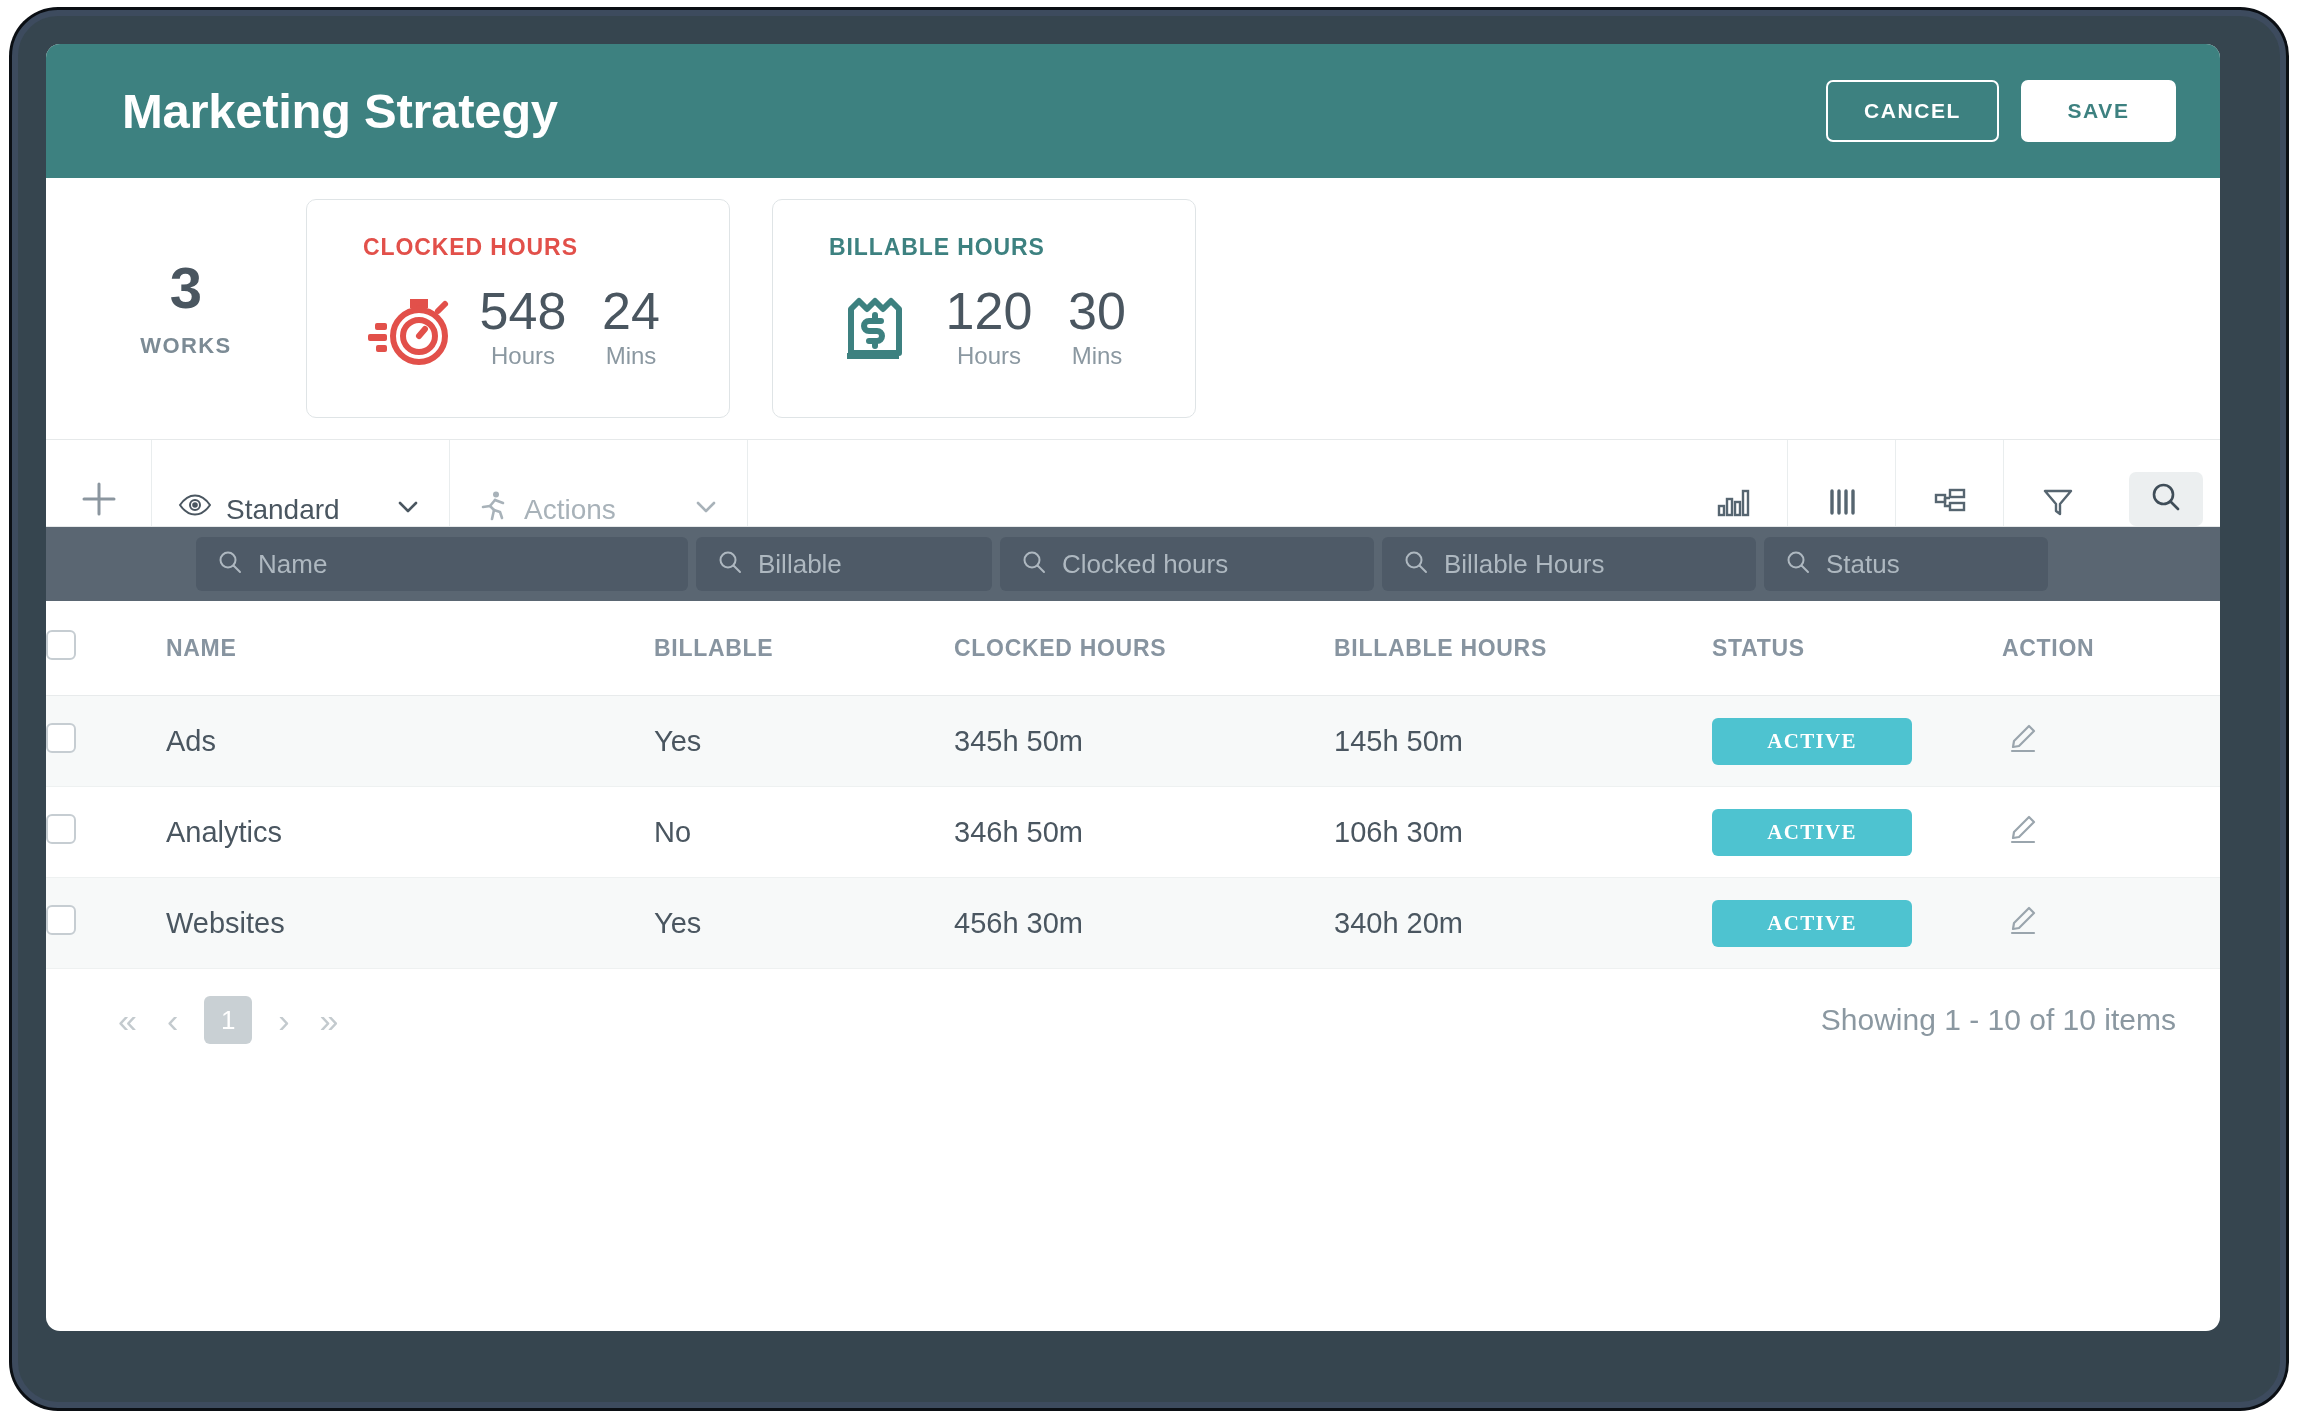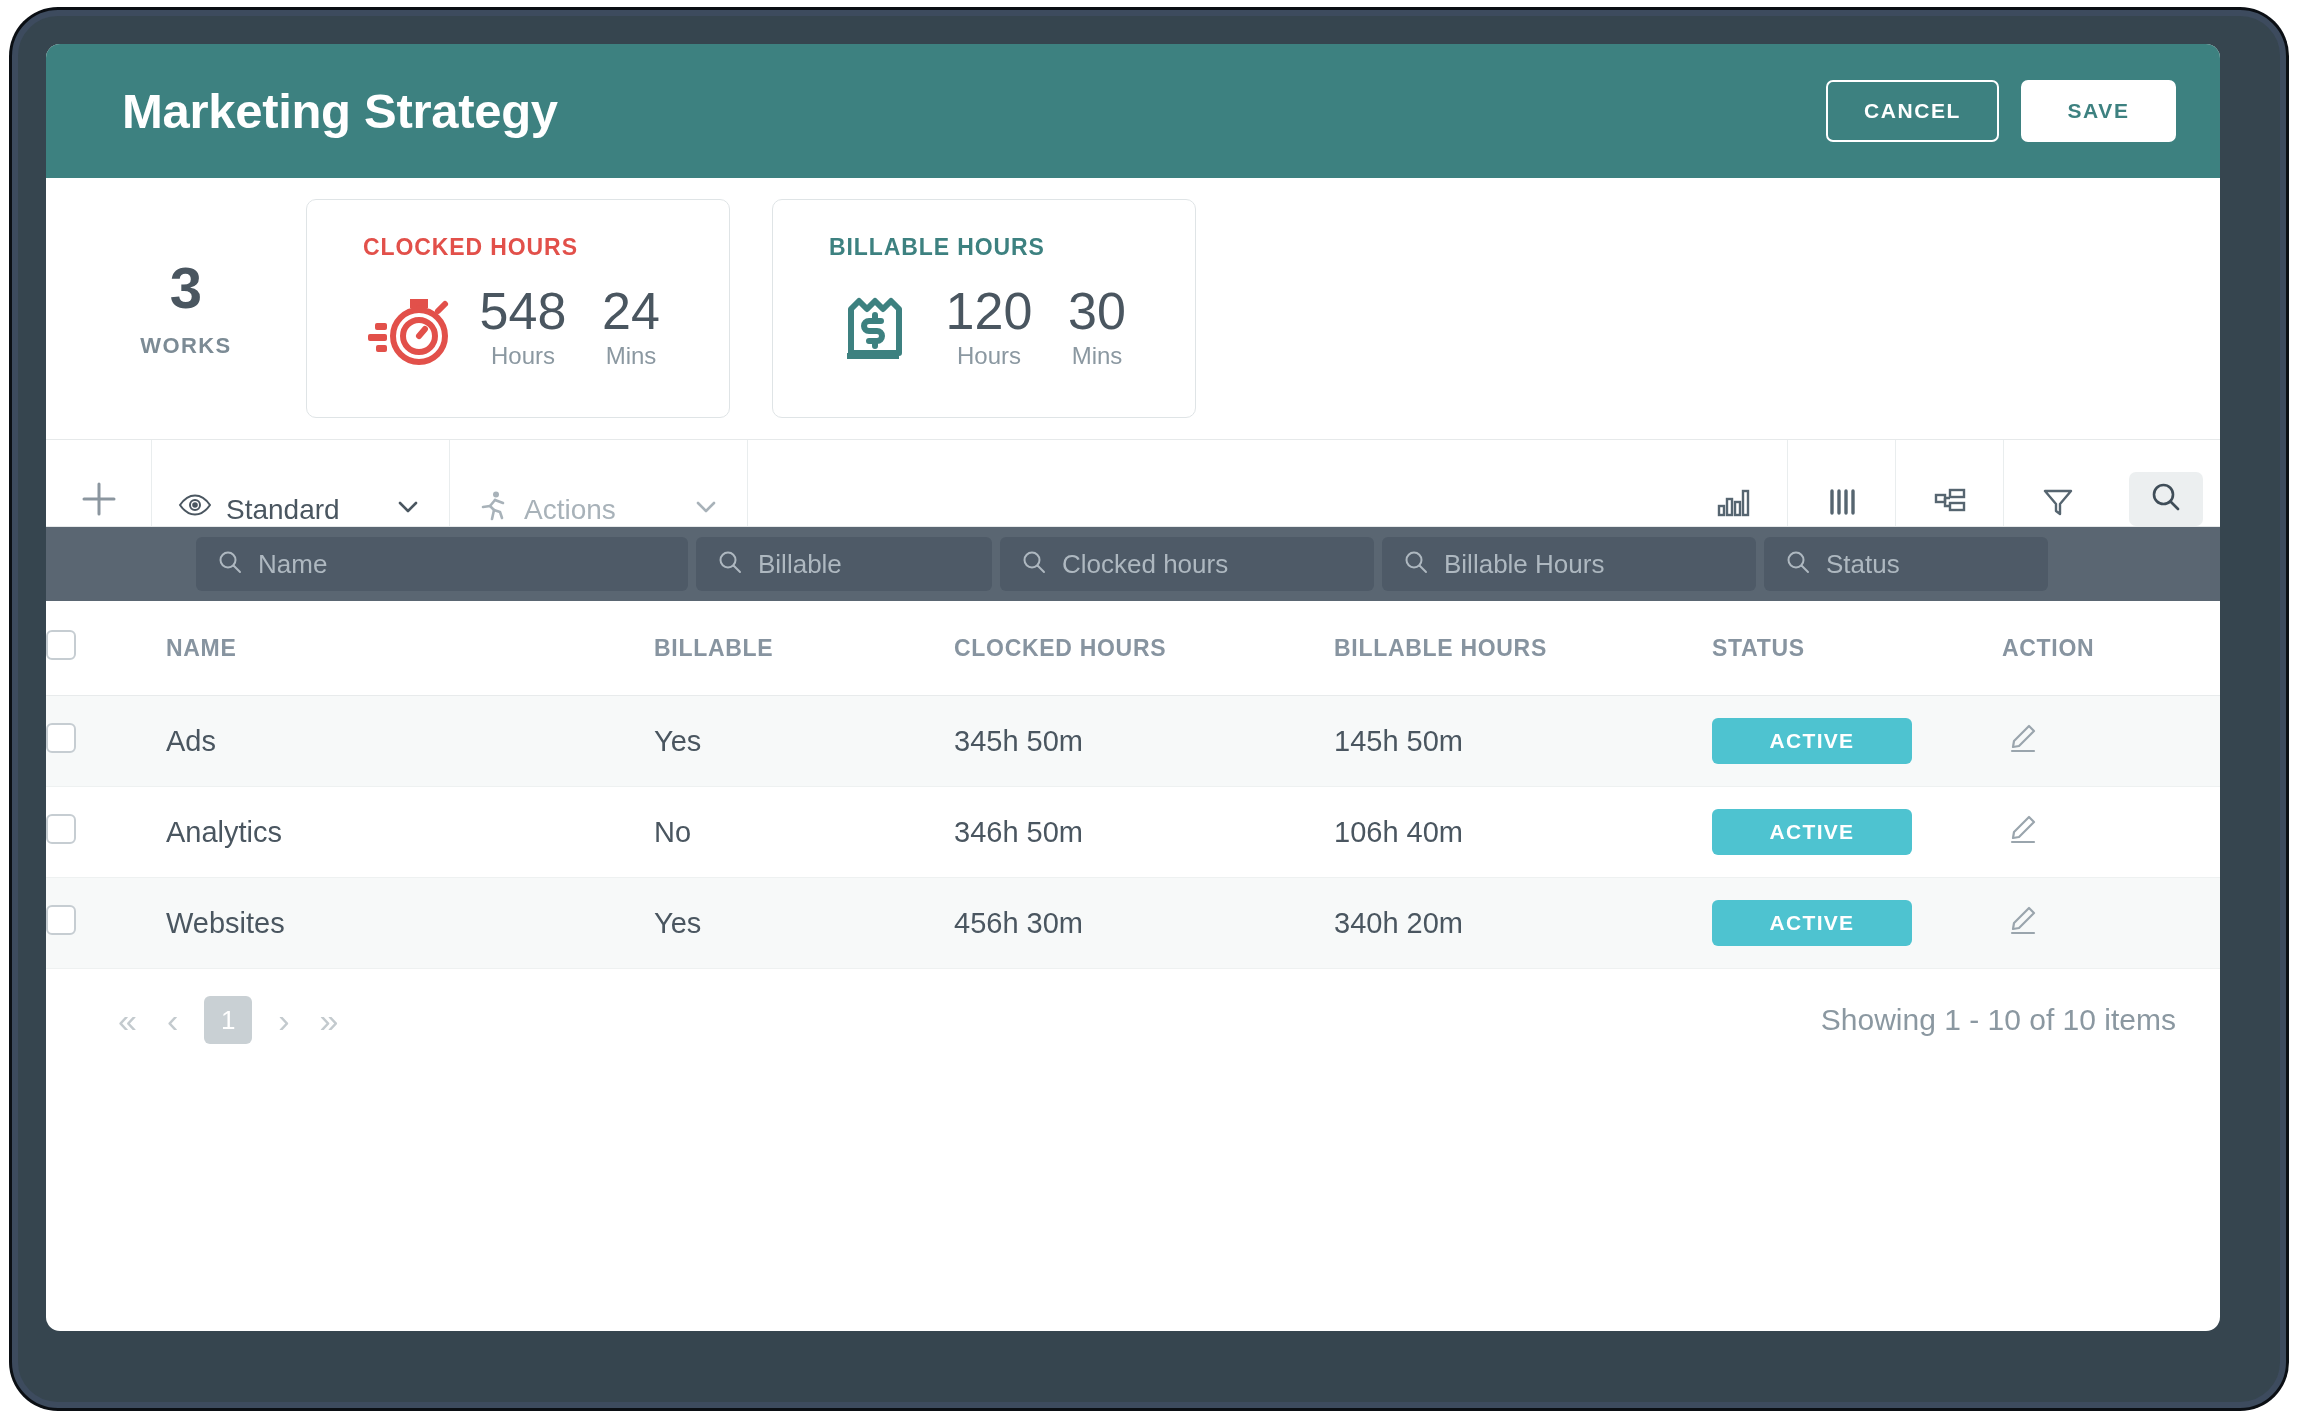--- a/index.html
+++ b/index.html
@@ -261,20 +261,21 @@
     background: #4ec3d0;
     color: #ffffff;
     font-size: 21px;
     font-weight: bold;
     letter-spacing: 1.3px;
     border-radius: 6px;
     padding: 11px 0;
     width: 200px;
     text-align: center;
     cursor: pointer;
+    font-family: Liberation Serif, serif;
   }
   .edit-btn { cursor: pointer; display: inline-block; }
 
   
   .pager-row {
     display: flex;
     align-items: center;
     justify-content: space-between;
     padding: 26px 44px 0 62px;
     box-sizing: border-box;
@@ -612,21 +613,21 @@
           </td>
         </tr>
 
         <tr>
           <td class="cell-pad-chk">
             <span class="checkbox"></span>
           </td>
           <td class="cell-pad-name">Analytics</td>
           <td>No</td>
           <td>346h 50m</td>
-          <td>106h 40m</td>
+          <td>106h 30m</td>
           <td>
             <span class="badge">ACTIVE</span>
           </td>
           <td>
             <span class="edit-btn">
               <svg width="40" height="40" viewBox="0 0 40 40">
                 <g fill="none" stroke="#9aa5ad" stroke-width="2.2" stroke-linecap="round" stroke-linejoin="round">
                   <path d="M27 8l5 5-15 15-6 1 1-6z"></path>
                   <path d="M10 33h22"></path>
                 </g>

